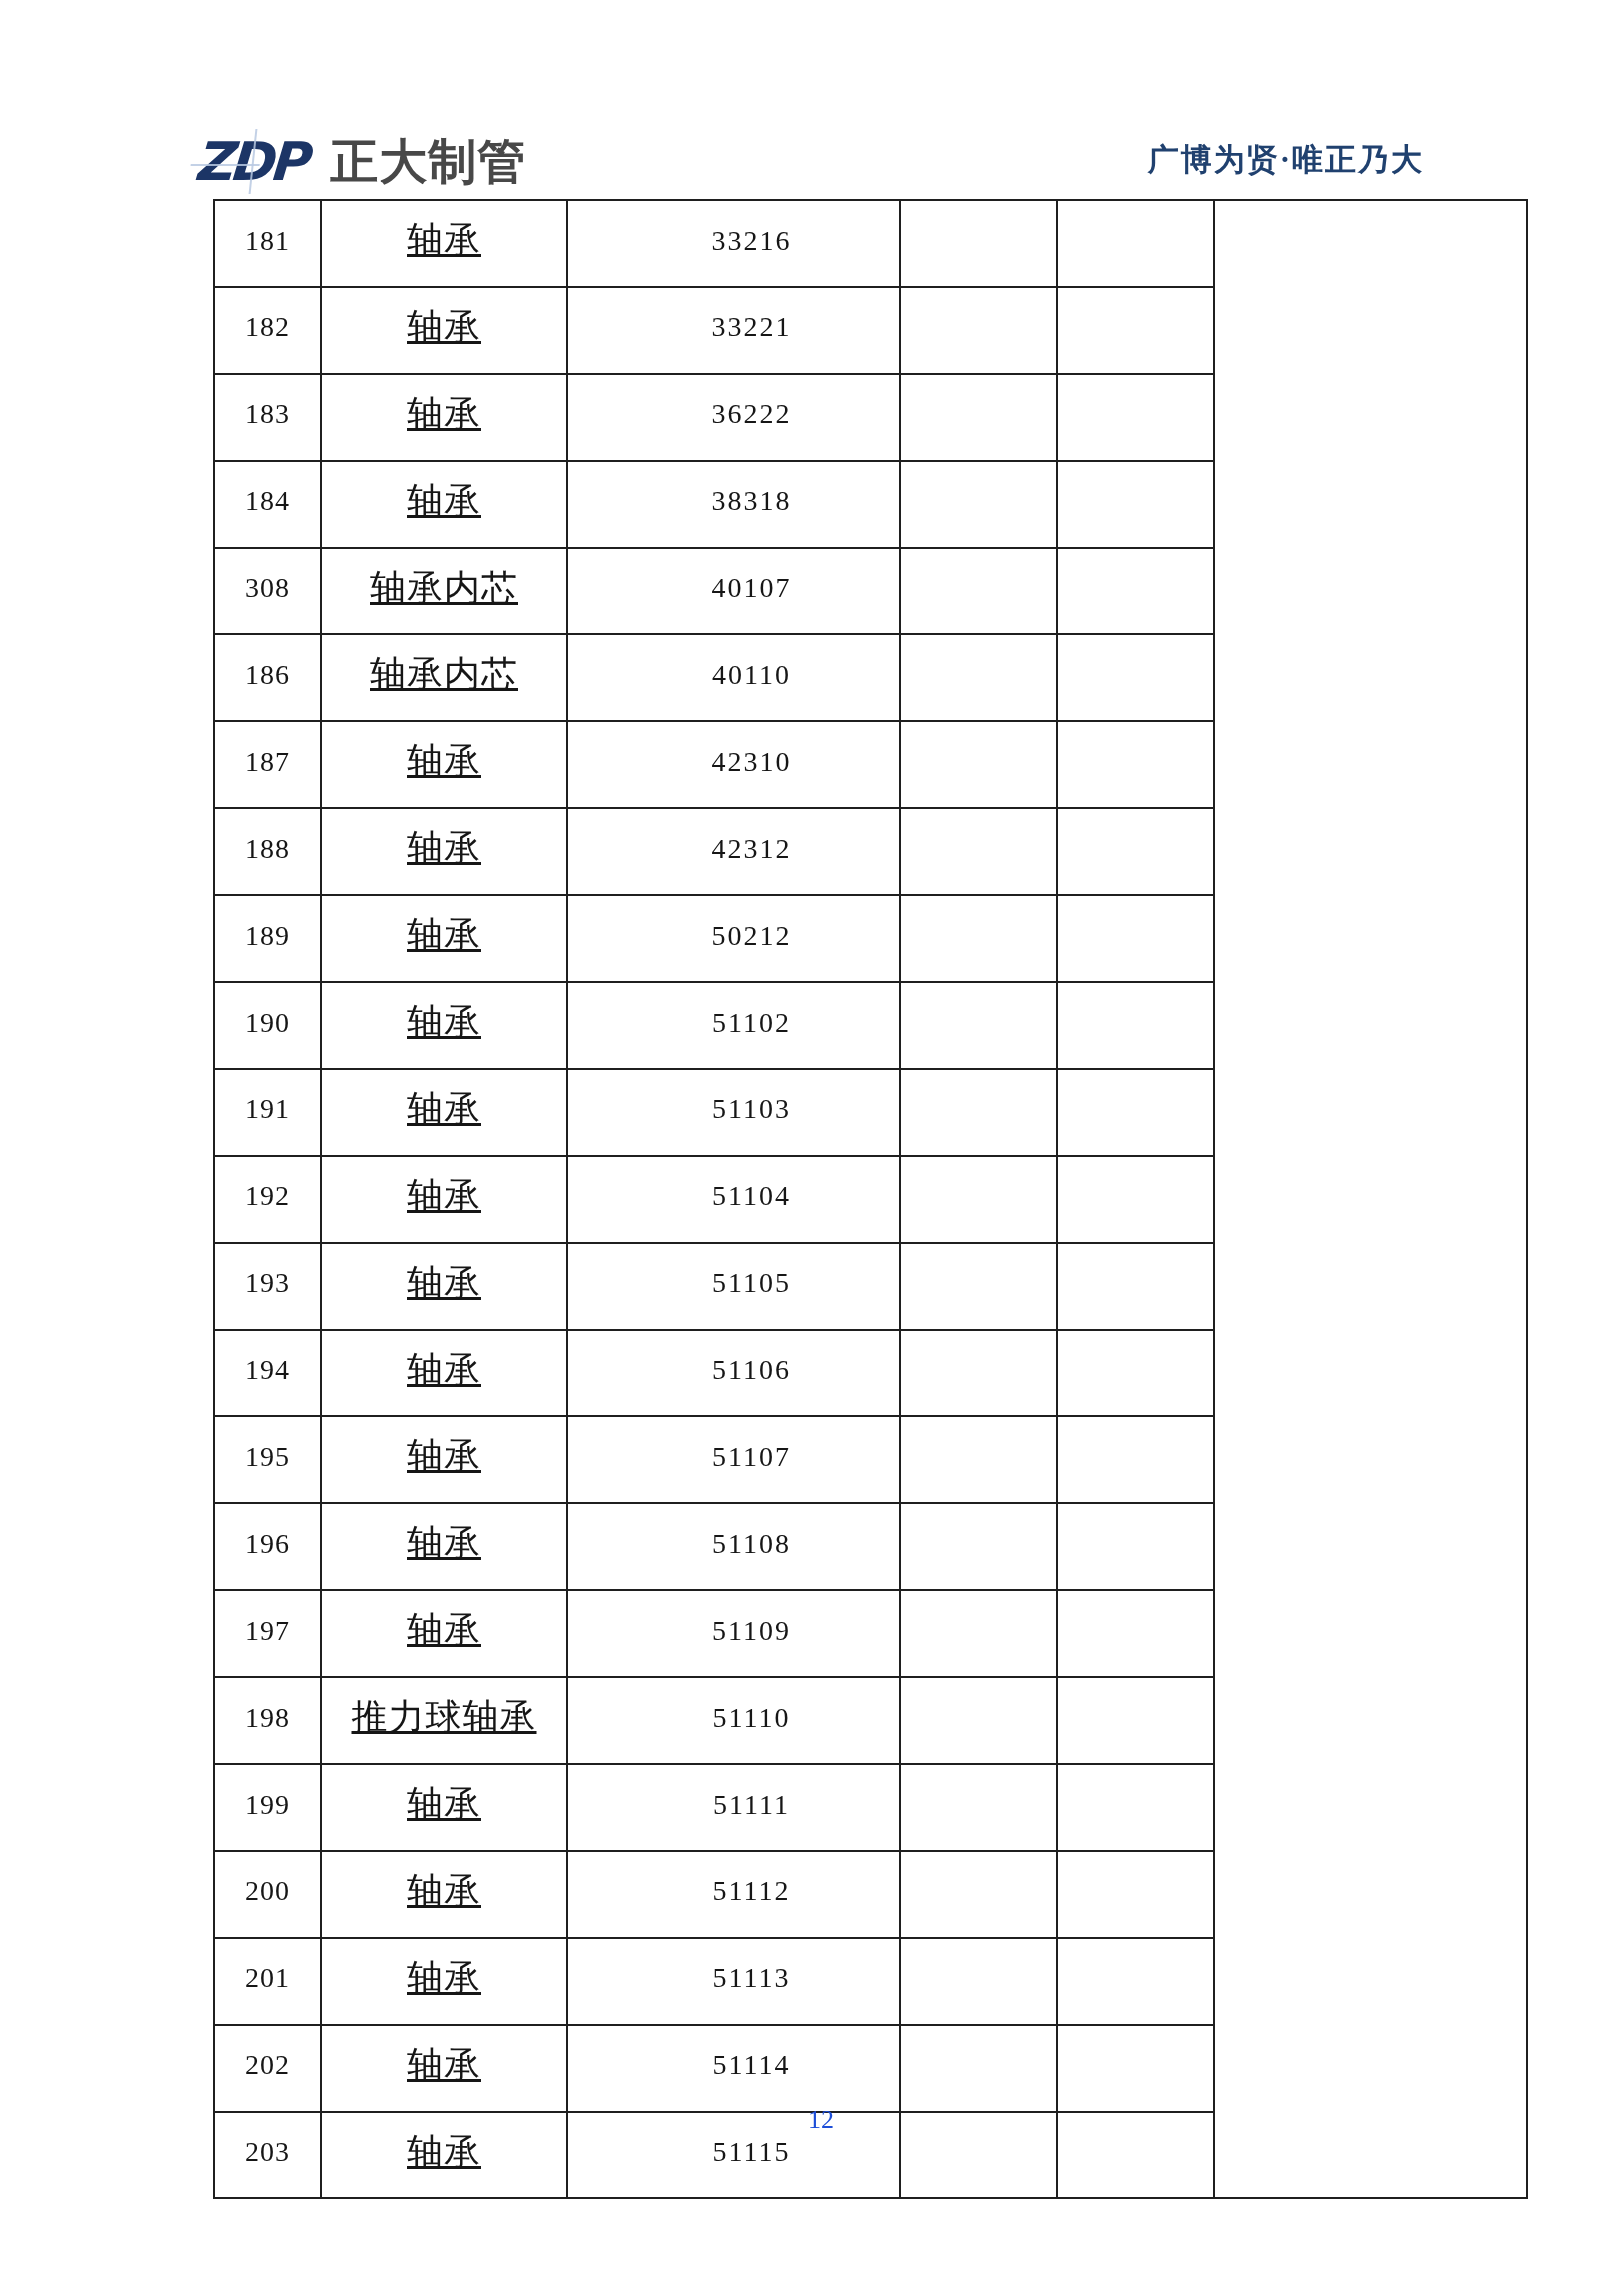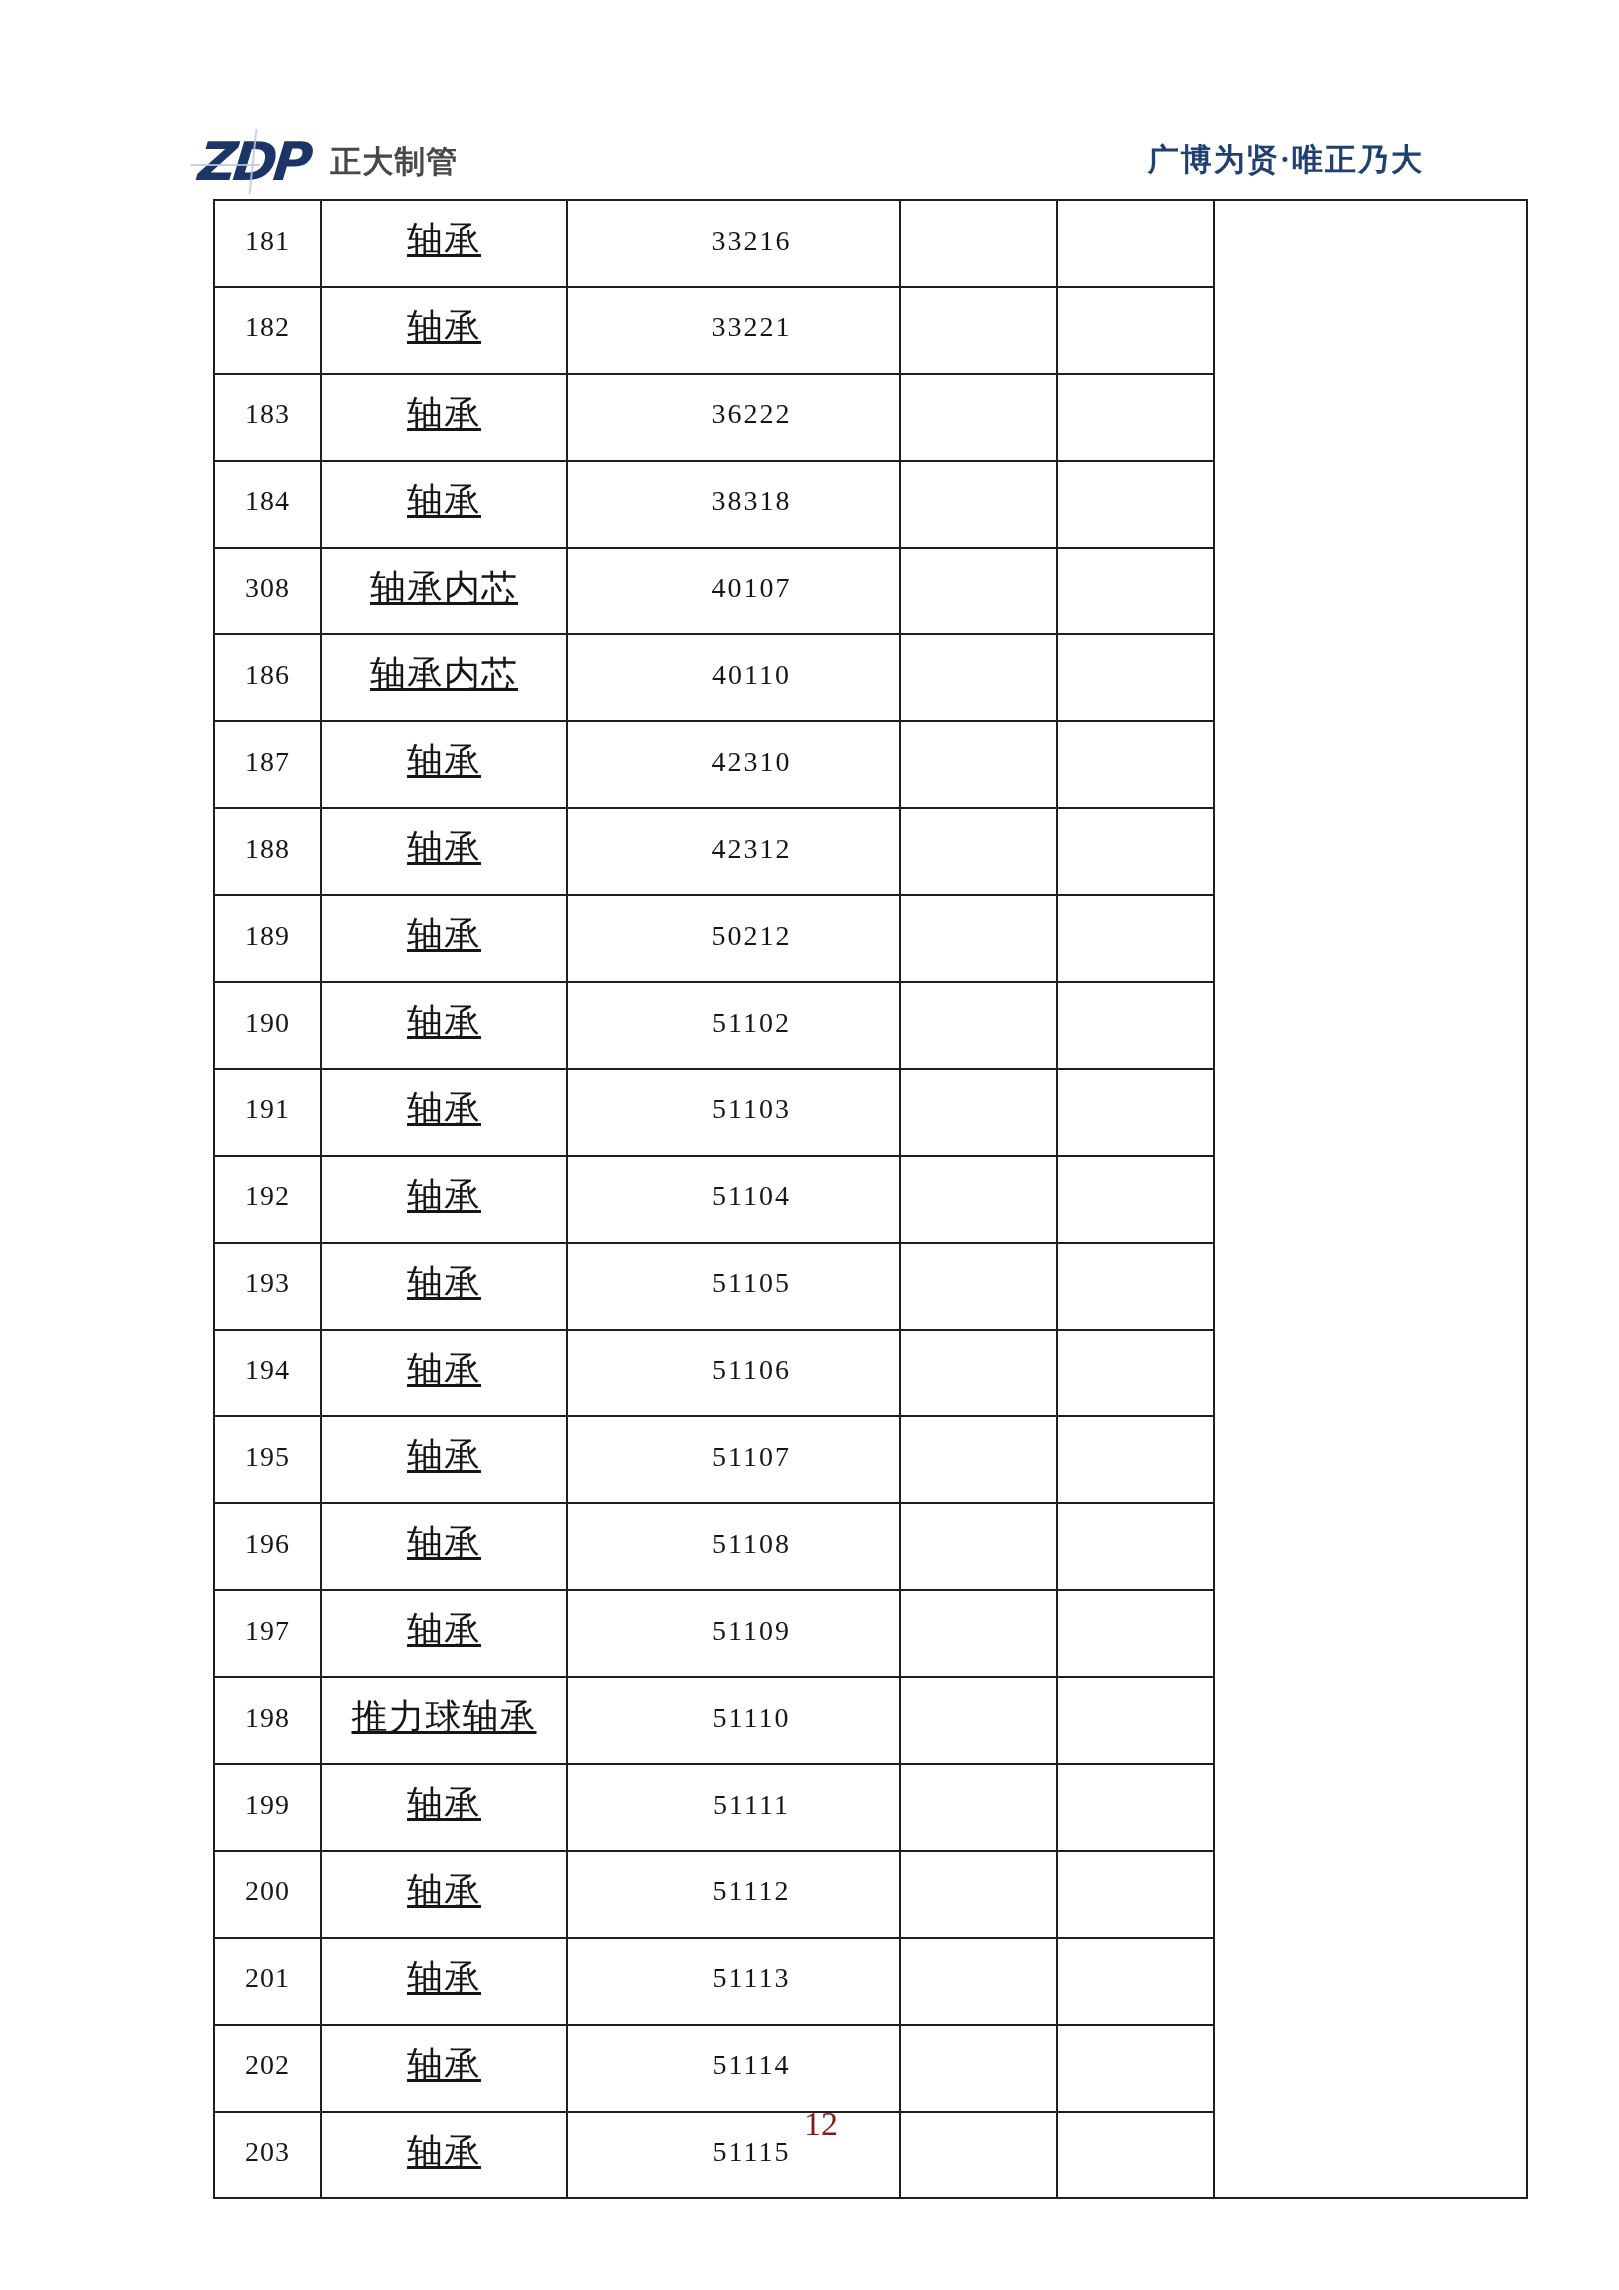--- a/index.html
+++ b/index.html
@@ -49,21 +49,21 @@
     left: -7.8px;
     top: 29px;
     width: 58%;
     height: 2px;
     background: #b9c9e2;
     opacity: .85;
   }
   .logo-company {
     font-family: "DejaVu Sans", "Liberation Sans", sans-serif;
     font-weight: bold;
-    font-size: 31px;
+    font-size: 48px;
     line-height: 45px;
     letter-spacing: 1px;
     color: var(--company-gray, #484848);
     margin-left: 11.8px;
   }
   .slogan {
     position: absolute;
     right: 195px;
     top: 140px;
     font-family: "Liberation Serif", "DejaVu Serif", serif;
@@ -99,22 +99,22 @@
   td.cell-empty { }
   td.cell-merged { }
 
   
   .page-number {
     position: absolute;
     left: 165px;
     width: 1312px;
     top: 2105px;
     text-align: center;
-    font-size: 34px;
-    color: #7f1d1d;
+    font-size: 26px;
+    color: #1d4ed8;
   }
 </style>
 </head>
 <body>
 
 <div class="page" style="--logo-navy: #1c3566; --company-gray: #484848; --slogan-navy: #20416f; --border-color: #1f1f1f;">
 
   <div class="logo-wrap">
     <span class="logo-zdp">
       <span>ZDP</span>

